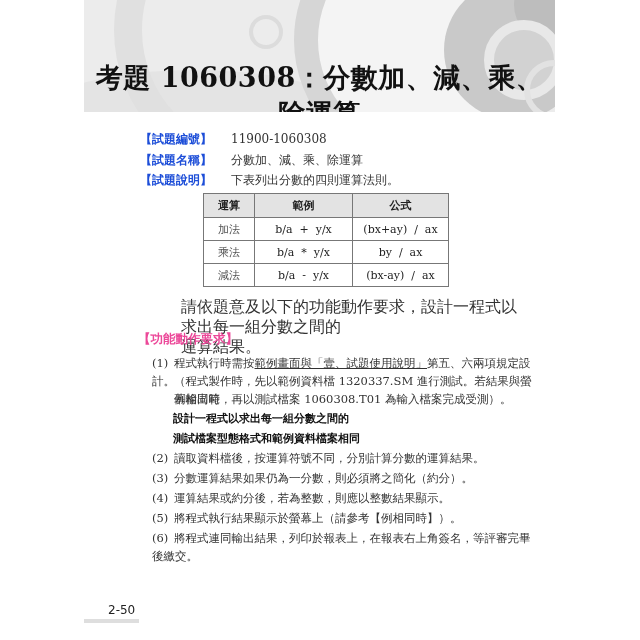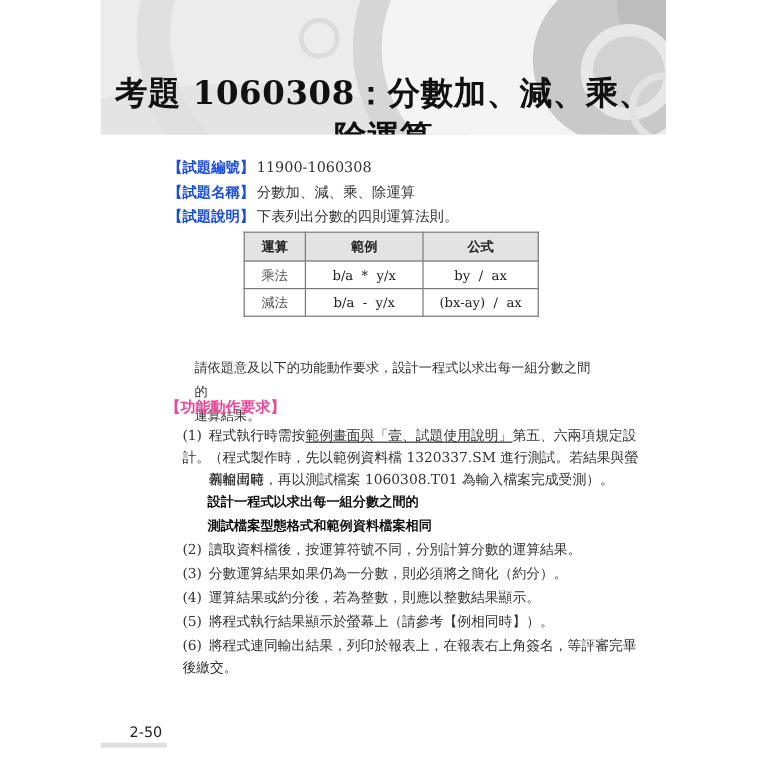--- a/index.html
+++ b/index.html
@@ -20,29 +20,29 @@
     .r6 { left:430px; top:-30px; width:70px; height:70px; background:#bdbdbd; }
     .r7 { left:-40px; top:70px; width:300px; height:80px; background:#e4e4e4; border-radius:40%; }
     .r8 { left:440px; top:60px; width:60px; height:60px; border:6px solid #e2e2e2; }
     .title {
       position:absolute; left:0; right:0; top:60px; text-align:center;
       font-size:27px; font-weight:bold; color:#111; letter-spacing:0.5px;
       font-family: "DejaVu Serif", serif; z-index:2;
     }
     .meta { position:absolute; left:140px; font-size:12px; color:#333; }
     .meta .lbl { font-family:"DejaVu Sans", sans-serif; font-weight:bold; color:#1d4ed8; font-size:12px; }
-    .meta .val { margin-left:2px; }
+    .meta .val { margin-left:19px; }
     table.ops {
       position:absolute; left:203px; top:193px; width:246px; border-collapse:collapse;
       font-size:11px;
     }
     table.ops th, table.ops td { border:1px solid #777; height:22px; padding:0; text-align:center; }
     table.ops th { background:#e3e3e3; font-family:"DejaVu Sans", sans-serif; font-size:11px; font-weight:bold; height:23px; }
     table.ops td.op { color:#555; }
-    .para { position:absolute; left:162px; font-size:11px; color:#333; line-height:20px; width:340px; }
+    .para { position:absolute; left:181px; font-size:16px; color:#333; line-height:20px; width:340px; }
     .section-head { position:absolute; left:138px; top:331px; font-family:"DejaVu Sans", sans-serif; font-weight:bold; font-size:12.5px; color:#ec4899; }
     .item { position:absolute; left:152px; font-size:11.5px; color:#333; line-height:18px; width:380px; }
     .item .num { display:inline-block; width:22px; }
     .item .ul { text-decoration:underline; }
     .sub { position:absolute; left:174px; font-size:11.5px; color:#333; line-height:18px; width:360px; }
     .bold-note { position:absolute; left:173px; font-family:"DejaVu Sans", sans-serif; font-weight:bold; font-size:11px; color:#111; }
     .pageno { position:absolute; left:108px; top:603px; font-family:"DejaVu Sans", sans-serif; font-size:12px; color:#222; }
     .pagebar { position:absolute; left:84px; top:619px; width:55px; height:4px; background:#dedede; }
   </style>
 </head>
@@ -72,20 +72,25 @@
 
 <table class="ops">
   <thead>
     <tr>
       <th style="width:50px">運算</th>
       <th style="width:97px">範例</th>
       <th>公式</th>
     </tr>
   </thead>
   <tbody>
+    <tr>
+      <td class="op">加法</td>
+      <td style="white-space:pre">b/a  +  y/x</td>
+      <td style="white-space:pre">(bx+ay)  /  ax</td>
+    </tr>
     <tr>
       <td class="op">乘法</td>
       <td style="white-space:pre">b/a  *  y/x</td>
       <td style="white-space:pre">by  /  ax</td>
     </tr>
     <tr>
       <td class="op">減法</td>
       <td style="white-space:pre">b/a  -  y/x</td>
       <td style="white-space:pre">(bx-ay)  /  ax</td>
     </tr>

